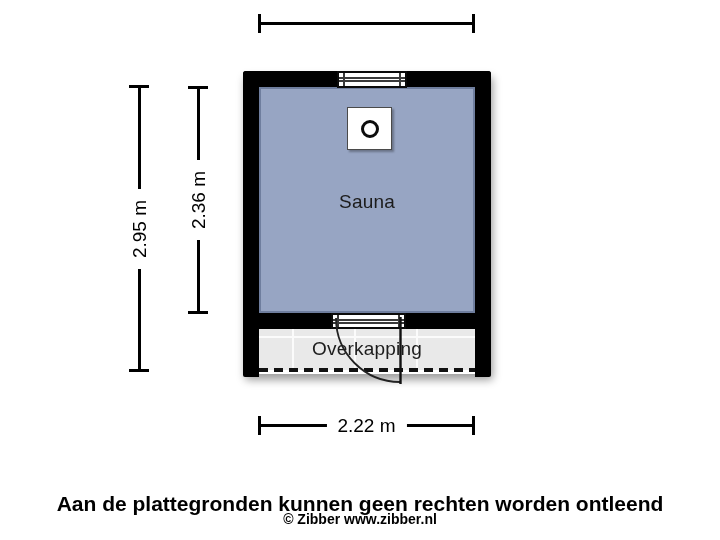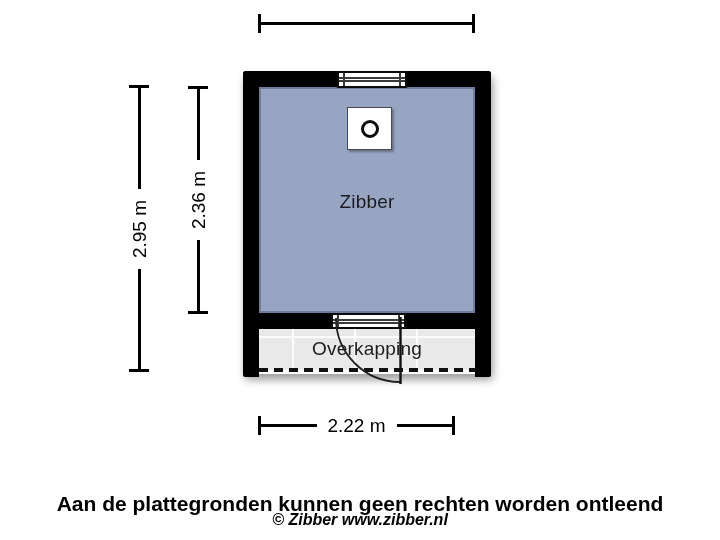--- a/index.html
+++ b/index.html
@@ -70,21 +70,21 @@
   .lbl-sauna { top:191px; }
   .lbl-overkapping { top:338px; }
 
   
   .dim { position:absolute; color:#000; }
   .dim .line-h { position:absolute; left:0; top:13px; width:100%; height:3px; background:#000; }
   .dim .tick-v { position:absolute; top:5px; width:3px; height:19px; background:#000; }
   .dim .tick-v.l { left:0; } .dim .tick-v.r { right:0; }
   .dim-h { height:28px; }
   .dim-top    { left:258px; top:9px;   width:217px; }
-  .dim-bottom { left:258px; top:411px; width:197px; }
+  .dim-bottom { left:258px; top:411px; width:217px; }
 
   .dim-v { width:22px; }
   .dim-v .line-v { position:absolute; left:9.5px; top:0; width:3px; height:100%; background:#000; }
   .dim-v .tick-h { position:absolute; left:1px; width:20px; height:3px; background:#000; }
   .dim-v .tick-h.t { top:0; } .dim-v .tick-h.b { bottom:0; }
   .dim-left-outer { left:128px; top:85px; height:287px; }
   .dim-left-inner { left:187px; top:86px; height:228px; }
 
   .dim-label {
     position:absolute; left:50%; top:14px; transform:translate(-50%,-50%);
@@ -94,21 +94,21 @@
   .dim-v .dim-label { left:11px; }
   .dim-left-outer .dim-label { top:144px; transform:translate(-50%,-50%) rotate(-90deg); }
   .dim-left-inner .dim-label { top:114px; transform:translate(-50%,-50%) rotate(-90deg); }
 
   
   .footer-line {
     position:absolute; left:0; width:100%; text-align:center;
     color:#000; font-weight:bold;
   }
   .footer-disclaimer { top:492px; font-size:21px; }
-  .footer-copyright  { top:511px; font-size:16px;font-style:italic; }
+  .footer-copyright  { top:511px; font-size:14px; }
 </style>
 </head>
 <body>
 
 <div class="canvas">
 
   <div class="bshadow"></div>
 
   <div class="room-sauna"></div>
   <div class="room-overkapping">
@@ -141,21 +141,21 @@
 
   <svg class="door-svg" width="720" height="540" viewBox="0 0 720 540">
     <path d="M336 318 A64 64 0 0 0 400 382" fill="none" stroke="#222" stroke-width="1.8"></path>
     <line x1="400.5" y1="317" x2="400.5" y2="384" stroke="#111" stroke-width="2.4"></line>
   </svg>
 
   <div class="stove">
     <div class="stove-ring"></div>
   </div>
 
-  <div class="room-label lbl-sauna">Zibber</div>
+  <div class="room-label lbl-sauna">Sauna</div>
   <div class="room-label lbl-overkapping">Overkapping</div>
 
   <div class="dim dim-h dim-top">
     <div class="line-h"></div>
     <div class="tick-v l"></div>
     <div class="tick-v r"></div>
   </div>
 
   <div class="dim dim-h dim-bottom">
     <div class="line-h"></div>

